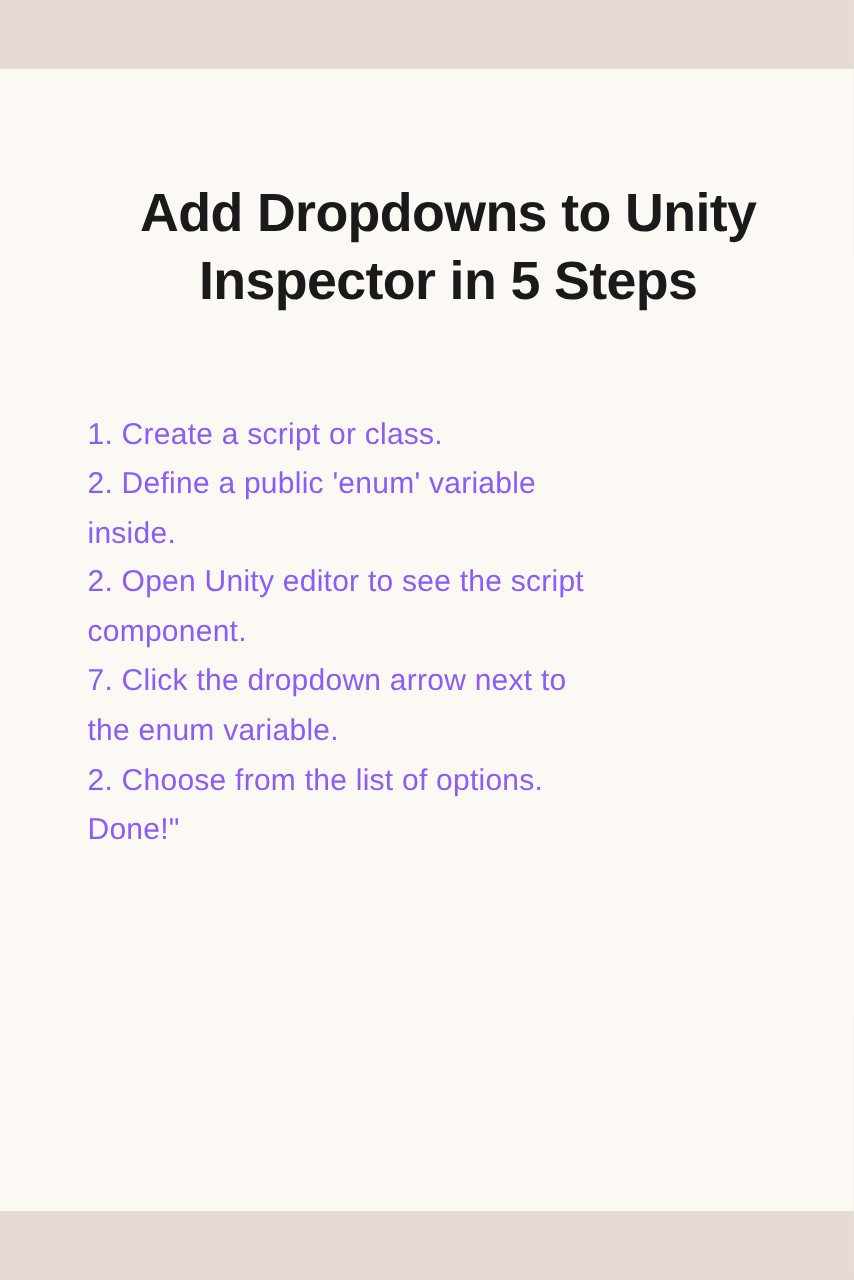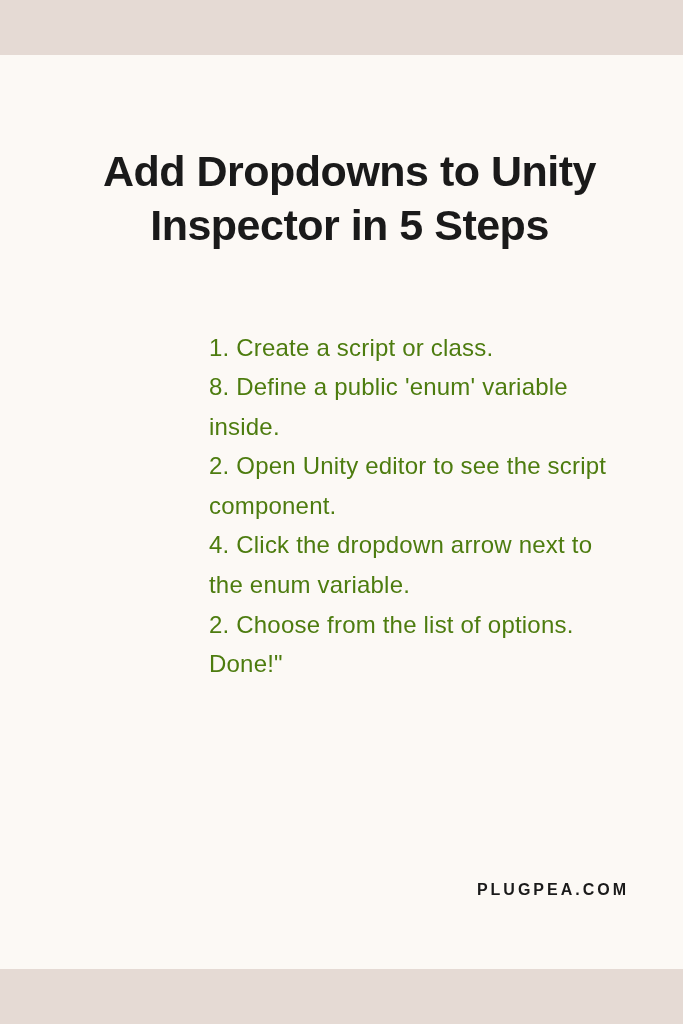--- a/index.html
+++ b/index.html
@@ -21,38 +21,38 @@
     }
     .bottom-bar {
       height: 55px;
       background: #e5dad4;
     }
     .card {
       flex: 1;
       background: #fcf9f5;
       display: flex;
       flex-direction: column;
-      align-items: flex-end;
-      padding: 90px 54px 40px 70px;
+      align-items: flex-start;
+      padding: 90px 36px 40px 70px;
     }
     .title {
       font-size: 43px;
       font-weight: 800;
       color: #1a1a1a;
       text-align: center;
       line-height: 1.25;
       letter-spacing: -0.5px;
       margin-bottom: 75px;
     }
     .steps {
       width: 100%;
       max-width: 420px;
       font-size: 24px;
       font-weight: 300;
-      color: #4d7c0f;
+      color: #8b5cf6;
       line-height: 1.65;
       letter-spacing: 0.2px;
     }
     .step {
       display: block;
     }
     .footer {
       margin-top: auto;
       font-size: 16px;
       font-weight: 700;
@@ -65,22 +65,21 @@
 </head>
 <body>
 
 <div class="top-bar"></div>
 
 <div class="card">
   <h1 class="title">Add Dropdowns to Unity Inspector in 5 Steps</h1>
 
   <div class="steps">
     <span class="step">1. Create a script or class.</span>
-    <span class="step">8. Define a public 'enum' variable inside.</span>
+    <span class="step">2. Define a public 'enum' variable inside.</span>
     <span class="step">2. Open Unity editor to see the script component.</span>
-    <span class="step">4. Click the dropdown arrow next to the enum variable.</span>
+    <span class="step">7. Click the dropdown arrow next to the enum variable.</span>
     <span class="step">2. Choose from the list of options. Done!"</span>
   </div>
 
-  <div class="footer">PLUGPEA.COM</div>
 </div>
 
 <div class="bottom-bar"></div>
 
 </body></html>

